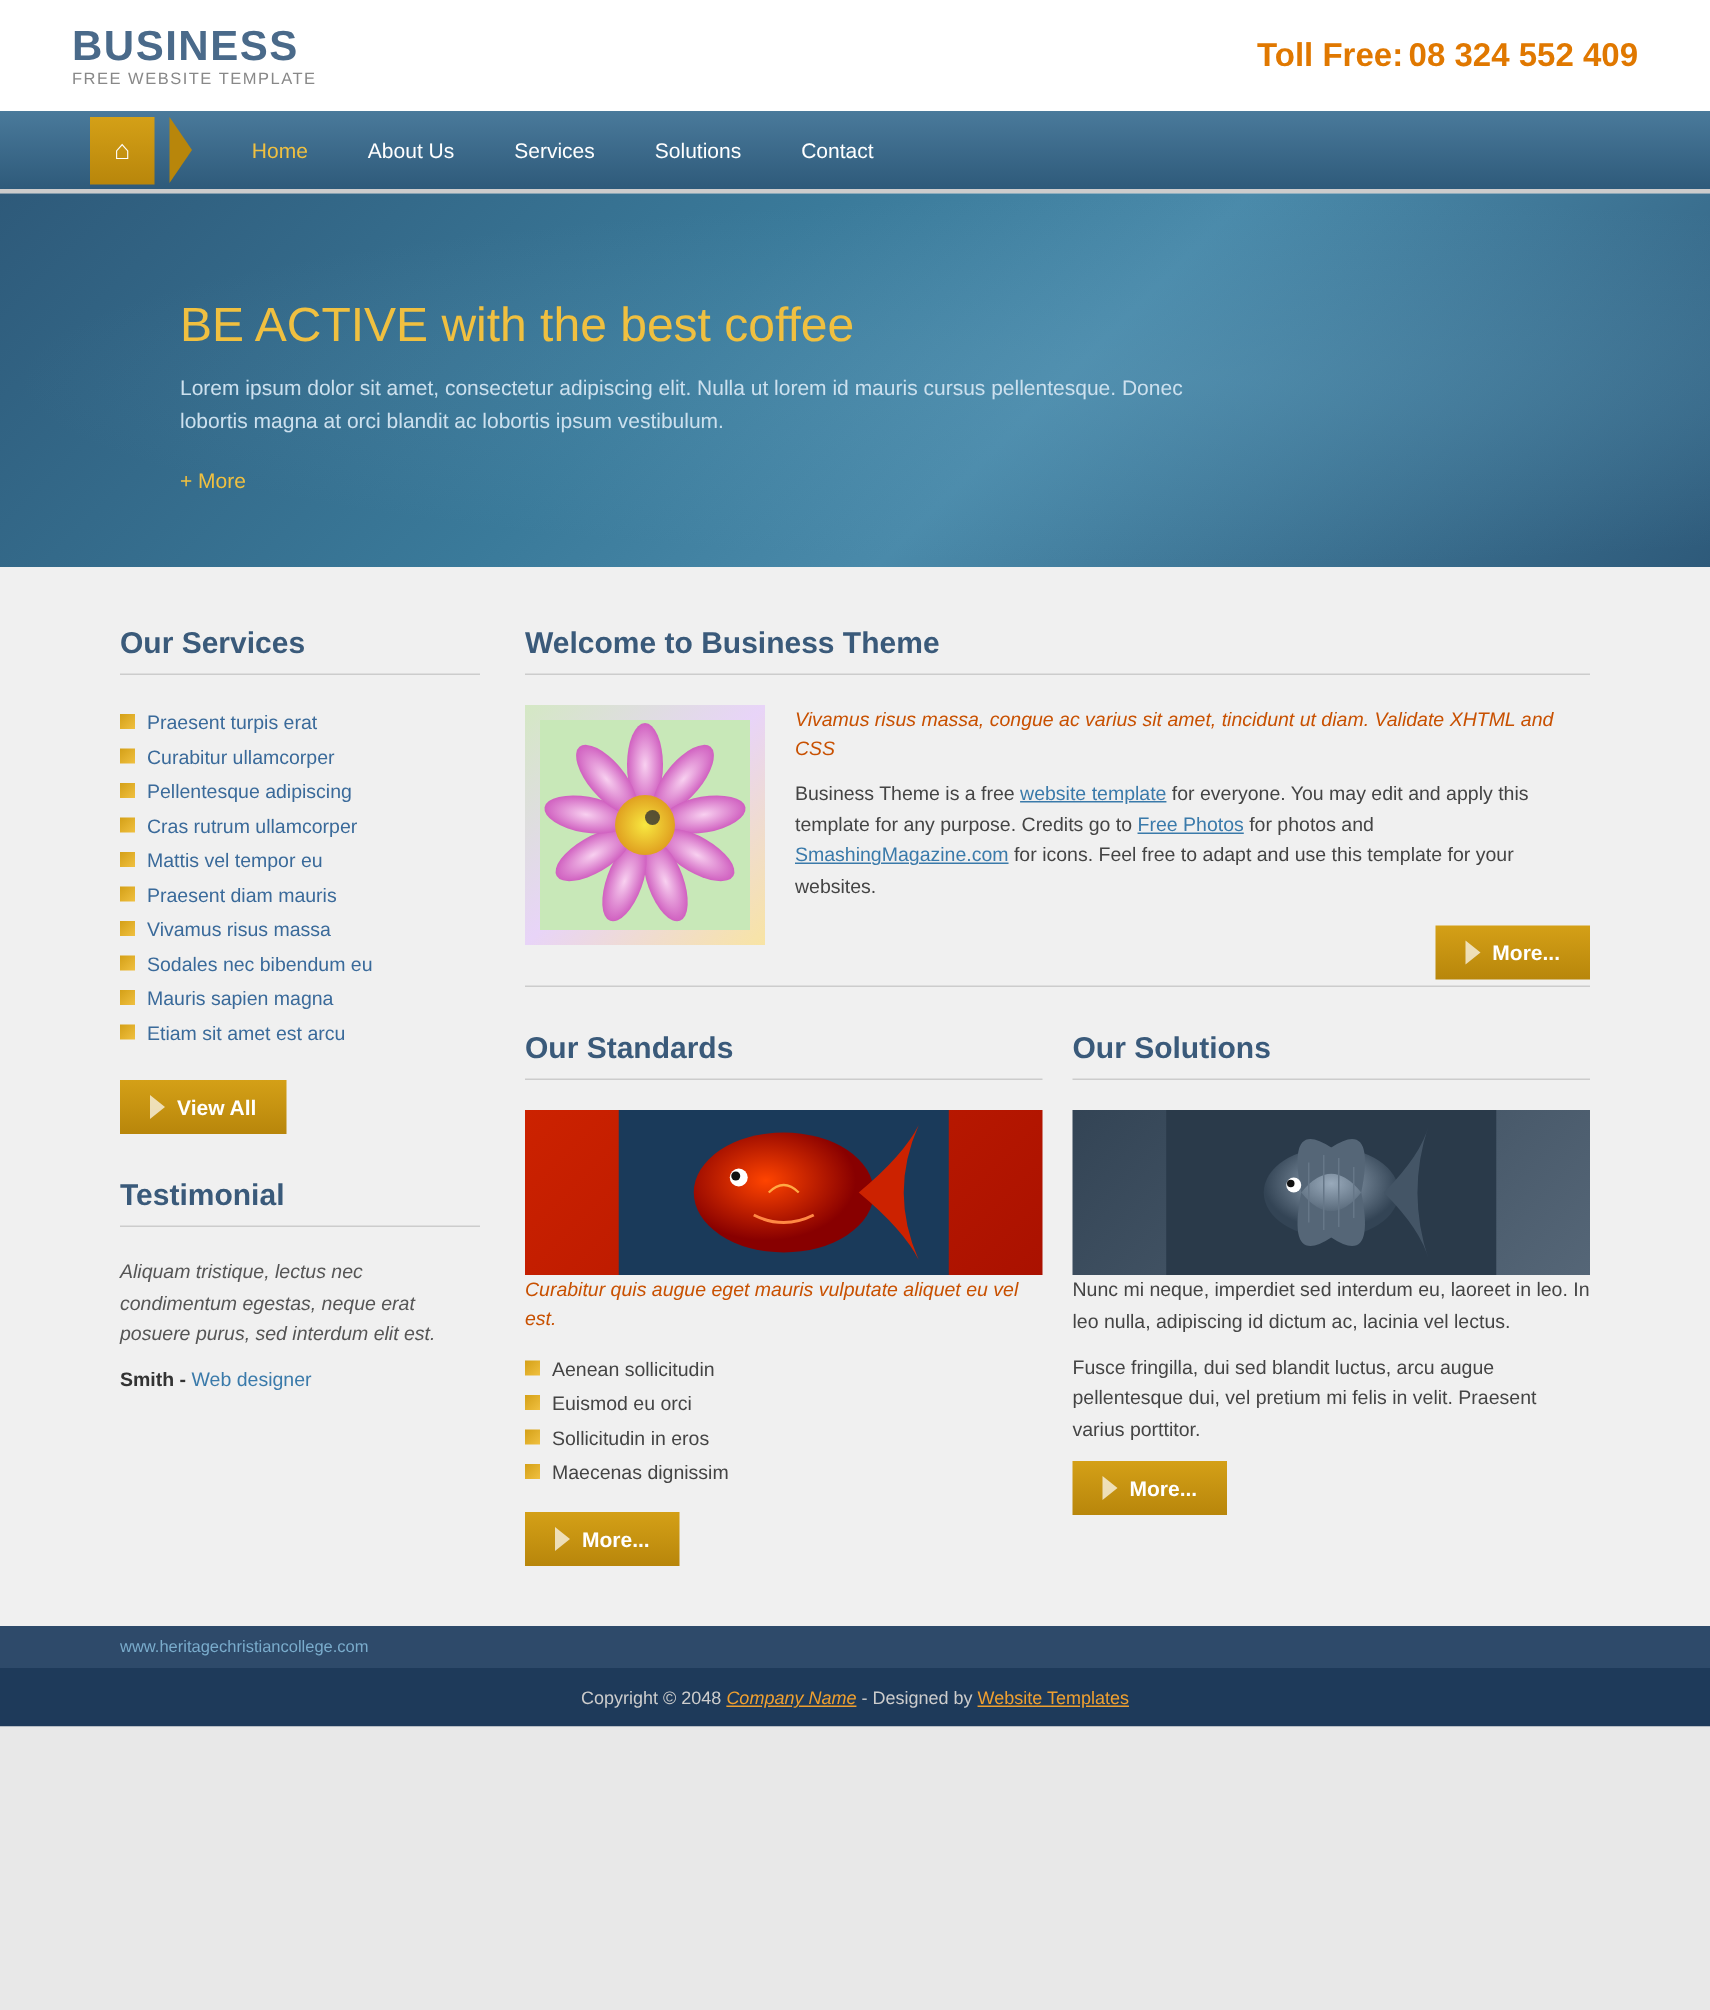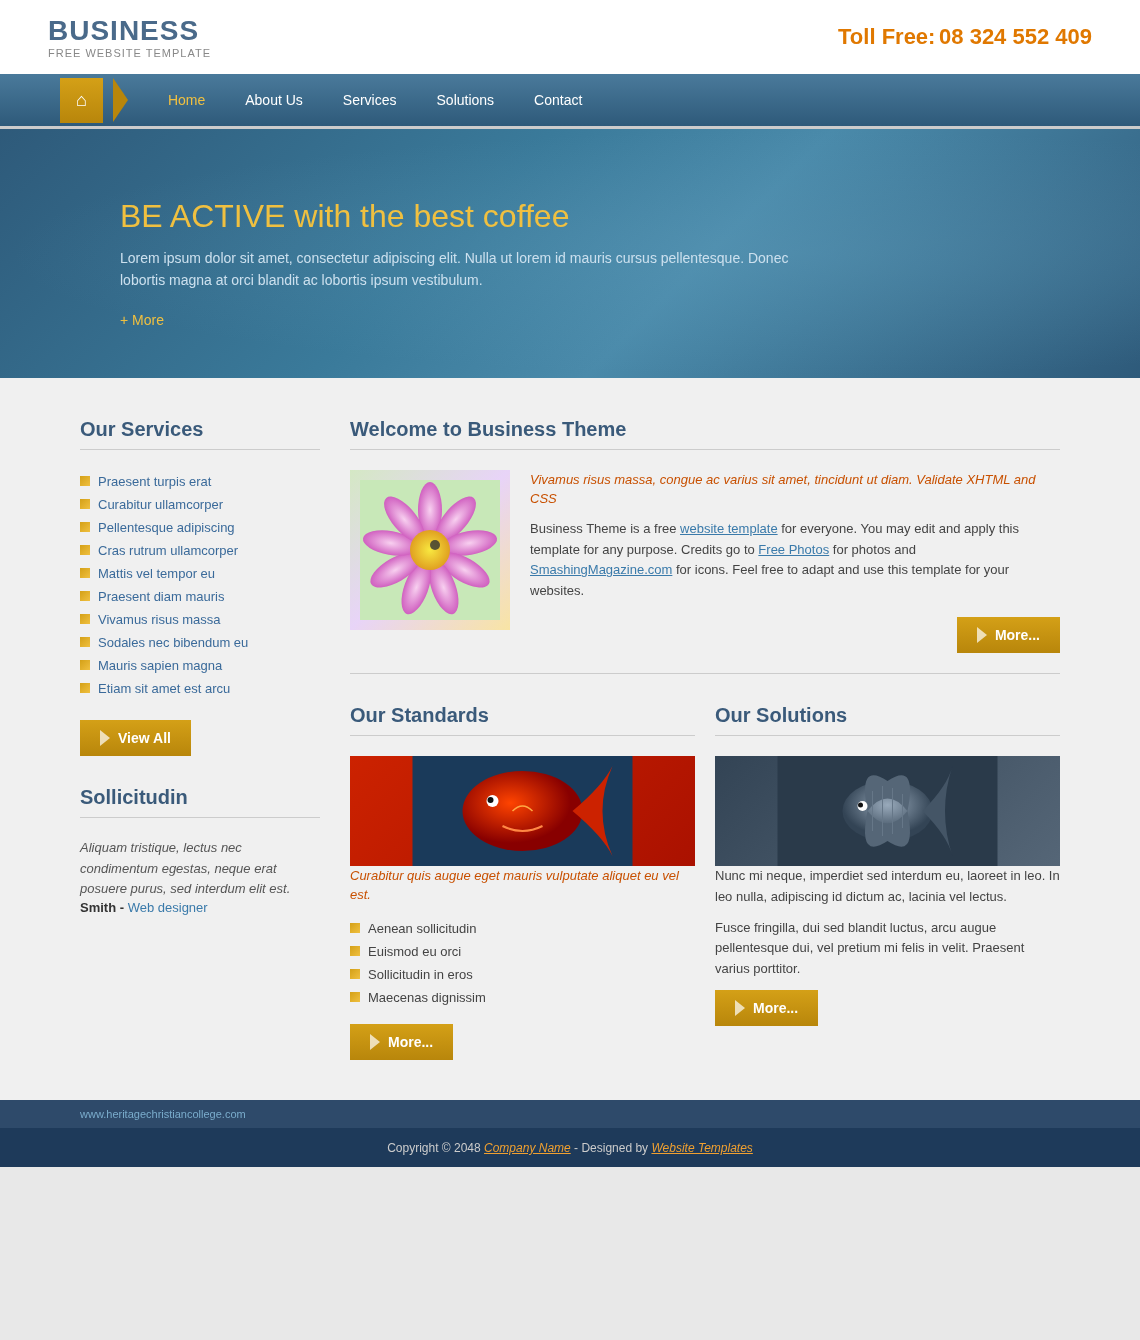--- a/index.html
+++ b/index.html
@@ -39,29 +39,29 @@
     #sidebar { width: 240px; flex-shrink: 0; }
     .section-title { font-size: 20px; color: #3a5a7a; font-weight: bold; margin-bottom: 20px; border-bottom: 1px solid #ccc; padding-bottom: 8px; }
     .service-list { list-style: none; margin-bottom: 20px; }
     .service-list li { padding: 4px 0; font-size: 13px; color: #3a6a9a; display: flex; align-items: center; gap: 8px; }
     .bullet { width: 10px; height: 10px; background: linear-gradient(135deg, #d4a017, #f0c040); display: inline-block; flex-shrink: 0; }
     .view-all-btn { background: linear-gradient(to bottom, #d4a017, #b8860b); color: #fff; border: none; padding: 10px 20px; font-size: 14px; font-weight: bold; cursor: pointer; display: flex; align-items: flex-start; gap: 8px; }
     .btn-arrow { width: 0; height: 0; border-top: 8px solid transparent; border-bottom: 8px solid transparent; border-left: 10px solid rgba(255,255,255,0.7); }
 
     
     #testimonial { margin-top: 30px; }
-    .testimonial-text { font-style: italic; color: #555; font-size: 13px; line-height: 1.6; }
+    .testimonial-text { font-style: italic; color: #555; font-size: 13px; line-height: 1.6; margin-bottom: 12px; }
     .testimonial-author { font-size: 13px; color: #333; font-weight: bold; }
     .testimonial-author a { color: #3a7aaa; text-decoration: none; font-weight: normal; }
 
     
     #content { flex: 1; }
 
     
-    #welcome { margin-bottom: 30px; padding-bottom: 20px; border-bottom: 1px solid #ccc; }
+    #welcome { margin-bottom: 30px; padding-bottom: 4px; border-bottom: 1px solid #ccc; }
     .welcome-inner { display: flex; gap: 20px; }
     .welcome-text { flex: 1; }
     .italic-orange { color: #c85000; font-style: italic; font-size: 13px; margin-bottom: 10px; line-height: 1.5; }
     .welcome-body { font-size: 13px; color: #444; line-height: 1.6; margin-bottom: 15px; }
     .welcome-body a { color: #3a7aaa; text-decoration: underline; }
     .more-btn { background: linear-gradient(to bottom, #d4a017, #b8860b); color: #fff; border: none; padding: 10px 20px; font-size: 14px; font-weight: bold; cursor: pointer; display: inline-flex; align-items: center; gap: 8px; float: right; }
 
     
     #lower-content { display: flex; gap: 20px; }
     .lower-section { flex: 1; }
@@ -171,21 +171,21 @@
           <span class="bullet"></span>
           <span>Etiam sit amet est arcu</span>
         </li>
     </ul>
     <button class="view-all-btn">
       <span class="btn-arrow"></span>
       <span>View All</span>
     </button>
 
     <div id="testimonial">
-      <div class="section-title">Sollicitudin</div>
+      <div class="section-title">Testimonial</div>
       <p class="testimonial-text">Aliquam tristique, lectus nec condimentum egestas, neque erat posuere purus, sed interdum elit est.</p>
       <p class="testimonial-author">
         <span>Smith</span> - <a href="#" style="color:#3a7aaa;">Web designer</a>
       </p>
     </div>
   </div>
 
   <div id="content">
 
     <div id="welcome">
@@ -321,15 +321,15 @@
 
 <div id="footer-bar">
   <span id="footer-url">www.heritagechristiancollege.com</span>
 </div>
 
 <div id="footer">
   <span id="footer-text">
     <span>Copyright © 2048</span>
     <a href="#" style="color:#f0a030;font-style:italic;">Company Name</a>
     <span>- Designed by</span>
-    <a href="#" style="color:#f0a030;font-style:italic;">Website Templates</a>
+    <a href="#" style="color:#f0a030;">Website Templates</a>
   </span>
 </div>
 
 </body></html>

